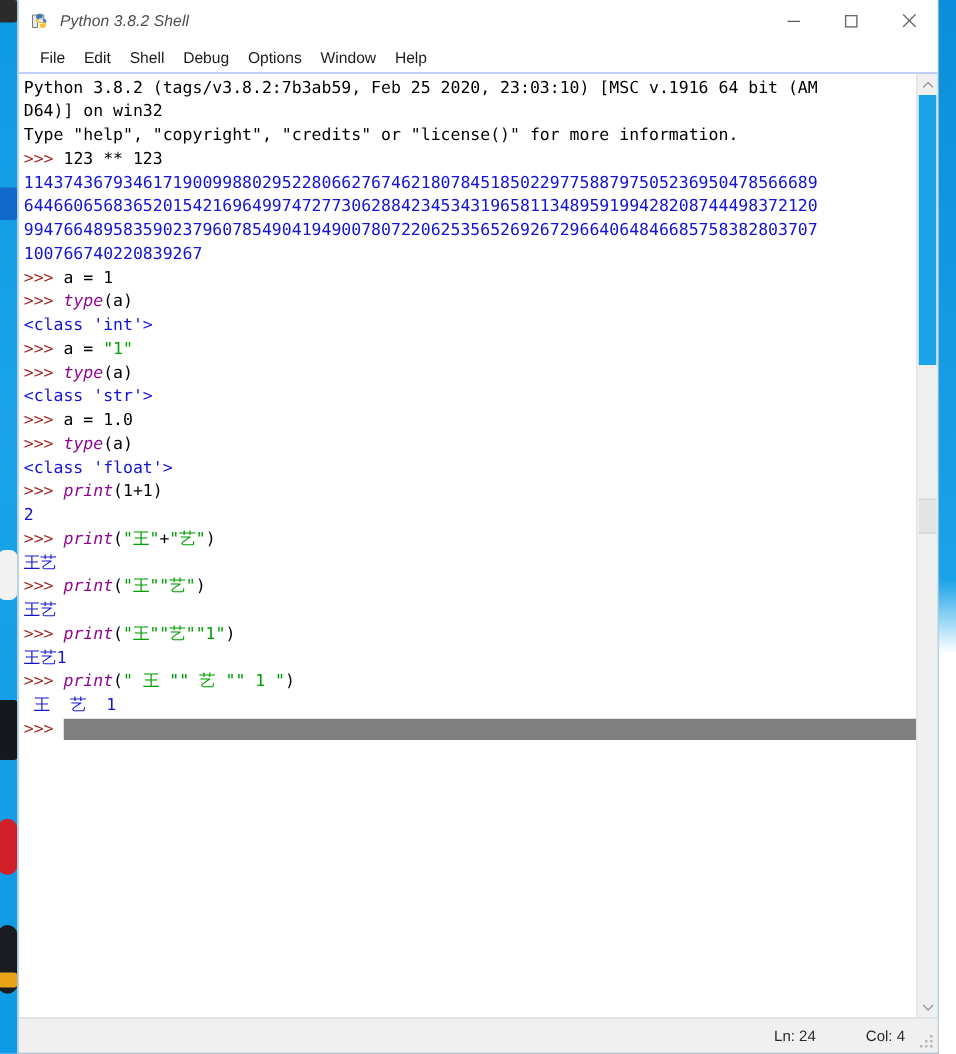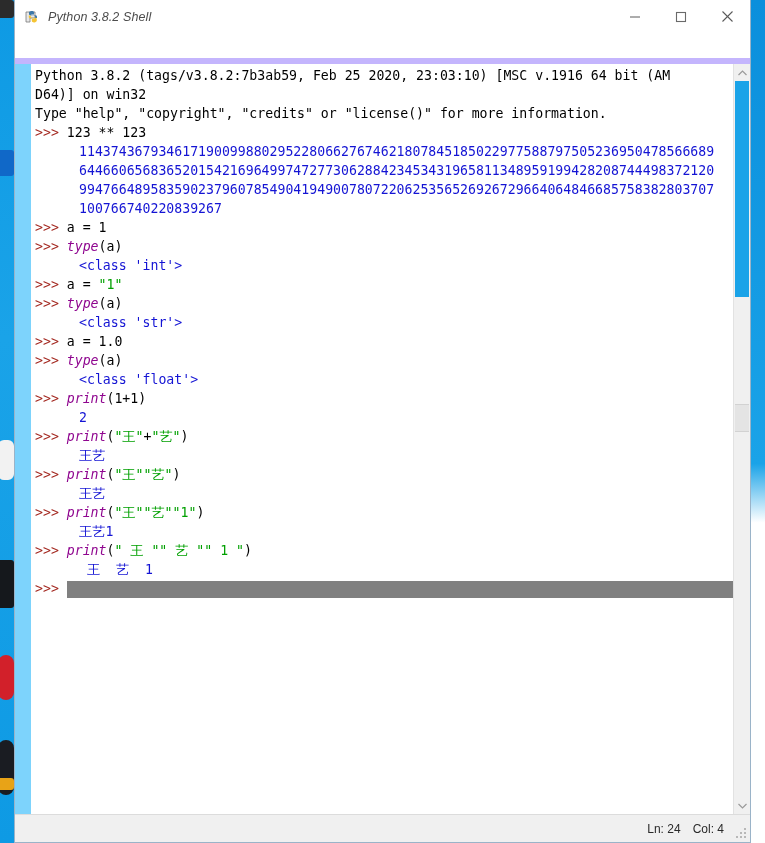--- a/index.html
+++ b/index.html
@@ -116,38 +116,37 @@
 
   
   #shell-wrap {
     position: absolute;
     left: 0;
     top: 58px;
     right: 0;
     bottom: 28px;
     display: flex;
     background: #7dd3fc;
-    border-top: 6px solid #c4b5fd;
-    padding-left: 16px;
+    border-top: 1px solid #c4b5fd;
   }
   #shell-text {
     flex: 1 1 auto;
     position: relative;
     overflow: hidden;
     padding: 2px 0 0 4px;
     font-family: "DejaVu Sans Mono", "Liberation Mono", monospace;
     font-size: 13.2px;
     line-height: 19px;
     white-space: pre;
     background: #ffffff;
   }
   .ln { height: 19px; white-space: pre; }
   .c-black  { color: #000000; }
   .c-prompt { color: #a3271f; }       
-  .c-blue   { color: #1414d4; margin-left: 44px; }
+  .c-blue   { color: #1414d4; }
   .c-purple { color: #8f058f; font-style: italic; }       
   .c-green  { color: #00a000; }
   .sel-bar {
     display: inline-block;
     background: #808080;
     color: #808080;
     height: 17px;
     vertical-align: middle;
   }
 
@@ -191,20 +190,21 @@
     left: 0; right: 0; bottom: 0;
     height: 27px;
     background: #f0f0f0;
     border-top: 1px solid #dcdcdc;
     display: flex;
     align-items: center;
     justify-content: flex-end;
     font-size: 12px;
     color: #2a2a2a;
     user-select: none;
+    gap: 28px;
   }
   #status-ln { margin-right: 12px; }
   #status-col { margin-right: 26px; }
   #status-grip {
     position: absolute;
     right: 2px; bottom: 2px;
     width: 14px; height: 14px;
   }
 </style>
 </head>
@@ -246,20 +246,29 @@
       </div>
       <div class="win-btn">
         <svg width="13" height="13" viewBox="0 0 13 13">
             <line x1="1.5" y1="1.5" x2="11.5" y2="11.5" stroke="#5a5a5a" stroke-width="1.1"></line>
             <line x1="11.5" y1="1.5" x2="1.5" y2="11.5" stroke="#5a5a5a" stroke-width="1.1"></line>
           </svg>
       </div>
     </div>
   </div>
 
+  <div id="menu-bar">
+    <div class="menu-item">File</div>
+    <div class="menu-item">Edit</div>
+    <div class="menu-item">Shell</div>
+    <div class="menu-item">Debug</div>
+    <div class="menu-item">Options</div>
+    <div class="menu-item">Window</div>
+    <div class="menu-item">Help</div>
+  </div>
 
   <div id="shell-wrap">
     <div id="shell-text"><div class="ln"><span class="c-black">Python 3.8.2 (tags/v3.8.2:7b3ab59, Feb 25 2020, 23:03:10) [MSC v.1916 64 bit (AM</span></div><div class="ln"><span class="c-black">D64)] on win32</span></div><div class="ln"><span class="c-black">Type "help", "copyright", "credits" or "license()" for more information.</span></div><div class="ln"><span class="c-prompt">&gt;&gt;&gt; </span><span class="c-black">123 ** 123</span></div><div class="ln"><span class="c-blue">11437436793461719009988029522806627674621807845185022977588797505236950478566689</span></div><div class="ln"><span class="c-blue">64466065683652015421696499747277306288423453431965811348959199428208744498372120</span></div><div class="ln"><span class="c-blue">99476648958359023796078549041949007807220625356526926729664064846685758382803707</span></div><div class="ln"><span class="c-blue">100766740220839267</span></div><div class="ln"><span class="c-prompt">&gt;&gt;&gt; </span><span class="c-black">a = 1</span></div><div class="ln"><span class="c-prompt">&gt;&gt;&gt; </span><span class="c-purple">type</span><span class="c-black">(a)</span></div><div class="ln"><span class="c-blue">&lt;class 'int'&gt;</span></div><div class="ln"><span class="c-prompt">&gt;&gt;&gt; </span><span class="c-black">a = </span><span class="c-green">"1"</span></div><div class="ln"><span class="c-prompt">&gt;&gt;&gt; </span><span class="c-purple">type</span><span class="c-black">(a)</span></div><div class="ln"><span class="c-blue">&lt;class 'str'&gt;</span></div><div class="ln"><span class="c-prompt">&gt;&gt;&gt; </span><span class="c-black">a = 1.0</span></div><div class="ln"><span class="c-prompt">&gt;&gt;&gt; </span><span class="c-purple">type</span><span class="c-black">(a)</span></div><div class="ln"><span class="c-blue">&lt;class 'float'&gt;</span></div><div class="ln"><span class="c-prompt">&gt;&gt;&gt; </span><span class="c-purple">print</span><span class="c-black">(1+1)</span></div><div class="ln"><span class="c-blue">2</span></div><div class="ln"><span class="c-prompt">&gt;&gt;&gt; </span><span class="c-purple">print</span><span class="c-black">(</span><span class="c-green">"王"</span><span class="c-black">+</span><span class="c-green">"艺"</span><span class="c-black">)</span></div><div class="ln"><span class="c-blue">王艺</span></div><div class="ln"><span class="c-prompt">&gt;&gt;&gt; </span><span class="c-purple">print</span><span class="c-black">(</span><span class="c-green">"王""艺"</span><span class="c-black">)</span></div><div class="ln"><span class="c-blue">王艺</span></div><div class="ln"><span class="c-prompt">&gt;&gt;&gt; </span><span class="c-purple">print</span><span class="c-black">(</span><span class="c-green">"王""艺""1"</span><span class="c-black">)</span></div><div class="ln"><span class="c-blue">王艺1</span></div><div class="ln"><span class="c-prompt">&gt;&gt;&gt; </span><span class="c-purple">print</span><span class="c-black">(</span><span class="c-green">" 王 "" 艺 "" 1 "</span><span class="c-black">)</span></div><div class="ln"><span class="c-blue"> 王  艺  1</span></div><div class="ln"><span class="c-prompt">&gt;&gt;&gt; </span><span class="sel-bar" style="width: 686px;"> </span></div></div>
 
     <div id="vscroll">
       <div class="sb-arrow" id="sb-up">
         <svg width="9" height="6" viewBox="0 0 9 6">
             <path d="M0.5 5L4.5 1L8.5 5" fill="none" stroke="#9a9a9a" stroke-width="1.2"></path>
           </svg>
       </div>

